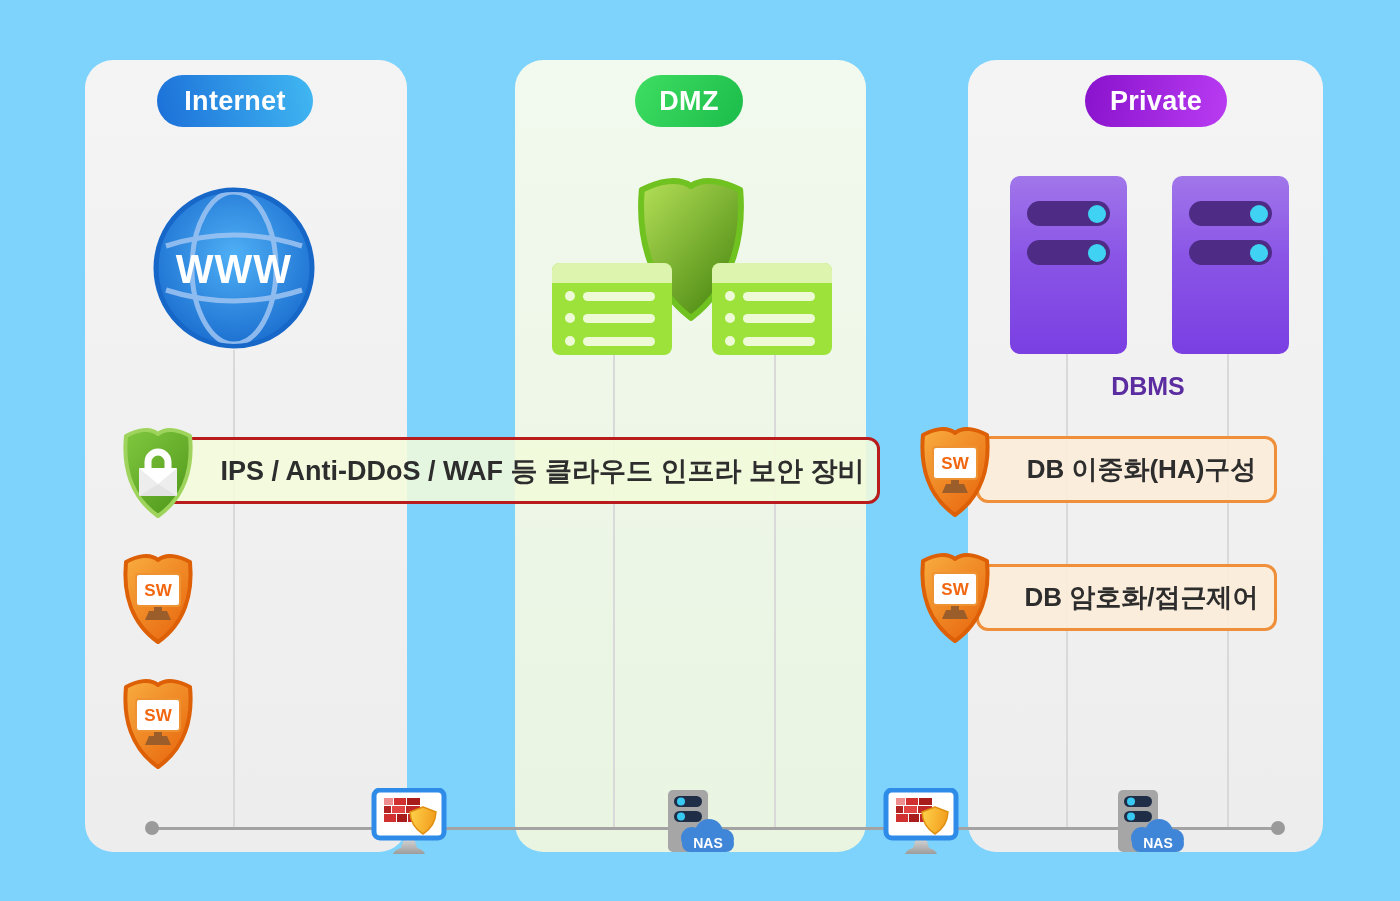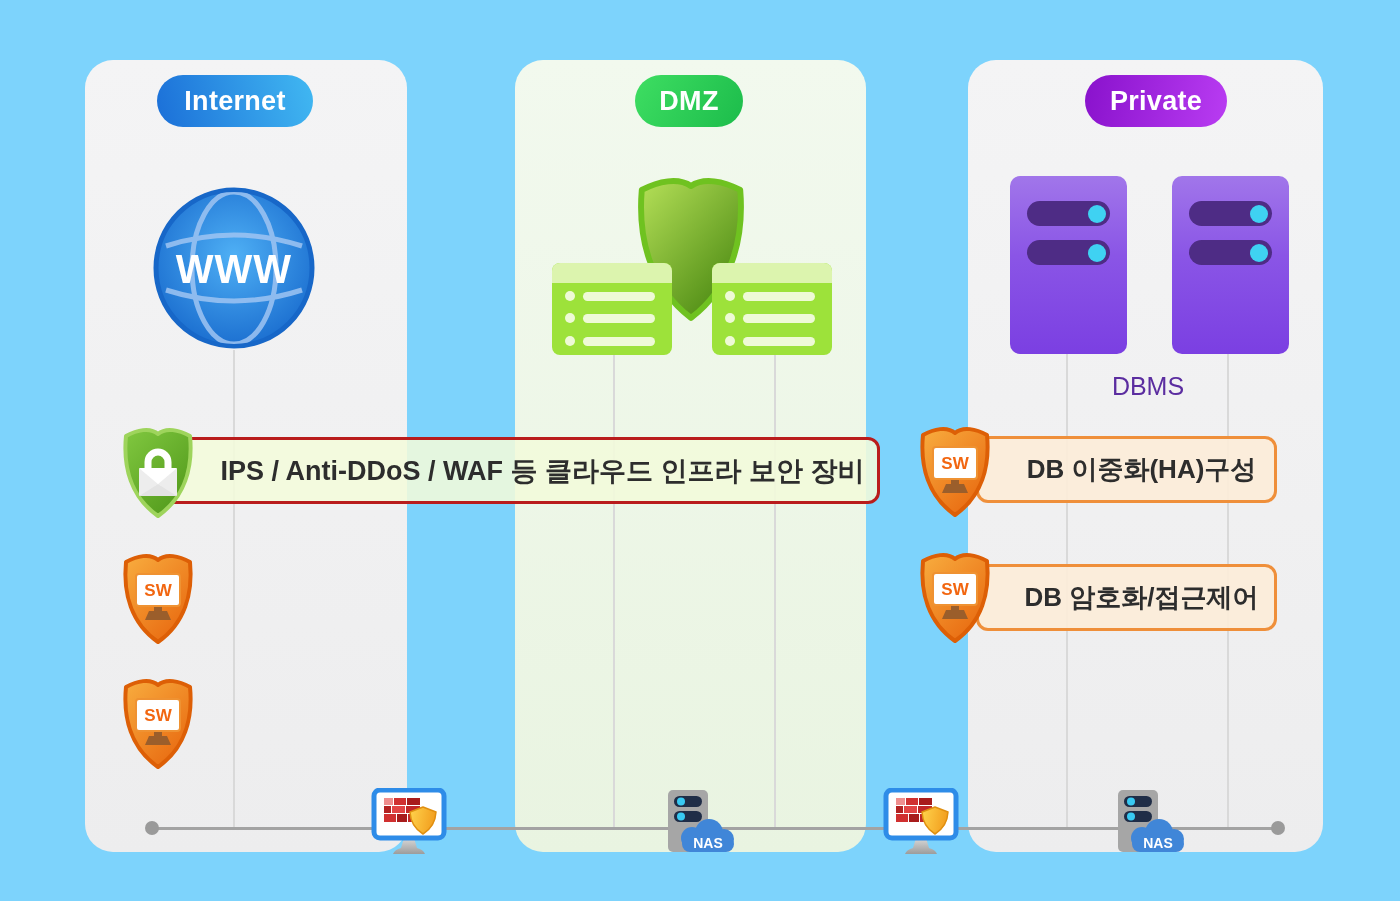--- a/index.html
+++ b/index.html
@@ -32,21 +32,21 @@
   .grow{position:absolute;left:13px;display:flex;gap:8px;align-items:center;height:10px;}
   .grow .gdot{width:10px;height:10px;border-radius:50%;background:#eefad6;}
   .grow .gbar{width:72px;height:9px;border-radius:5px;background:#eefad6;}
 
   
   .tower{position:absolute;width:117px;height:178px;border-radius:10px;z-index:3;
          background:linear-gradient(180deg,#a176ea 0%,#8a55e6 45%,#7b3fe2 100%);}
   .slot{position:absolute;left:17px;width:83px;height:25px;border-radius:13px;background:#4e2c85;}
   .slot .cdot{position:absolute;right:4px;top:3.5px;width:18px;height:18px;border-radius:50%;background:#3fd2f2;}
   .dbms{position:absolute;left:1058px;top:372px;width:180px;text-align:center;
-        font-size:25px;font-weight:400;color:#5b2da0;z-index:3;}
+        font-size:25px;font-weight:700;color:#5b2da0;z-index:3;}
 
   
   .bar{position:absolute;height:67px;border-radius:12px;display:flex;align-items:center;justify-content:center;
        font-weight:700;color:#2d2d2d;z-index:5;box-sizing:border-box;white-space:nowrap;}
   .bar-green{background:rgba(242,251,219,0.88);border:3px solid #b91c1c;font-size:27px;}
   .bar-orange{background:rgba(252,236,216,0.9);border:3px solid #ef8f3a;font-size:27px;}
   .bar-small{font-size:26px;}
 
   .shield-abs{position:absolute;z-index:6;}
   .bottom-icon{position:absolute;z-index:7;}

